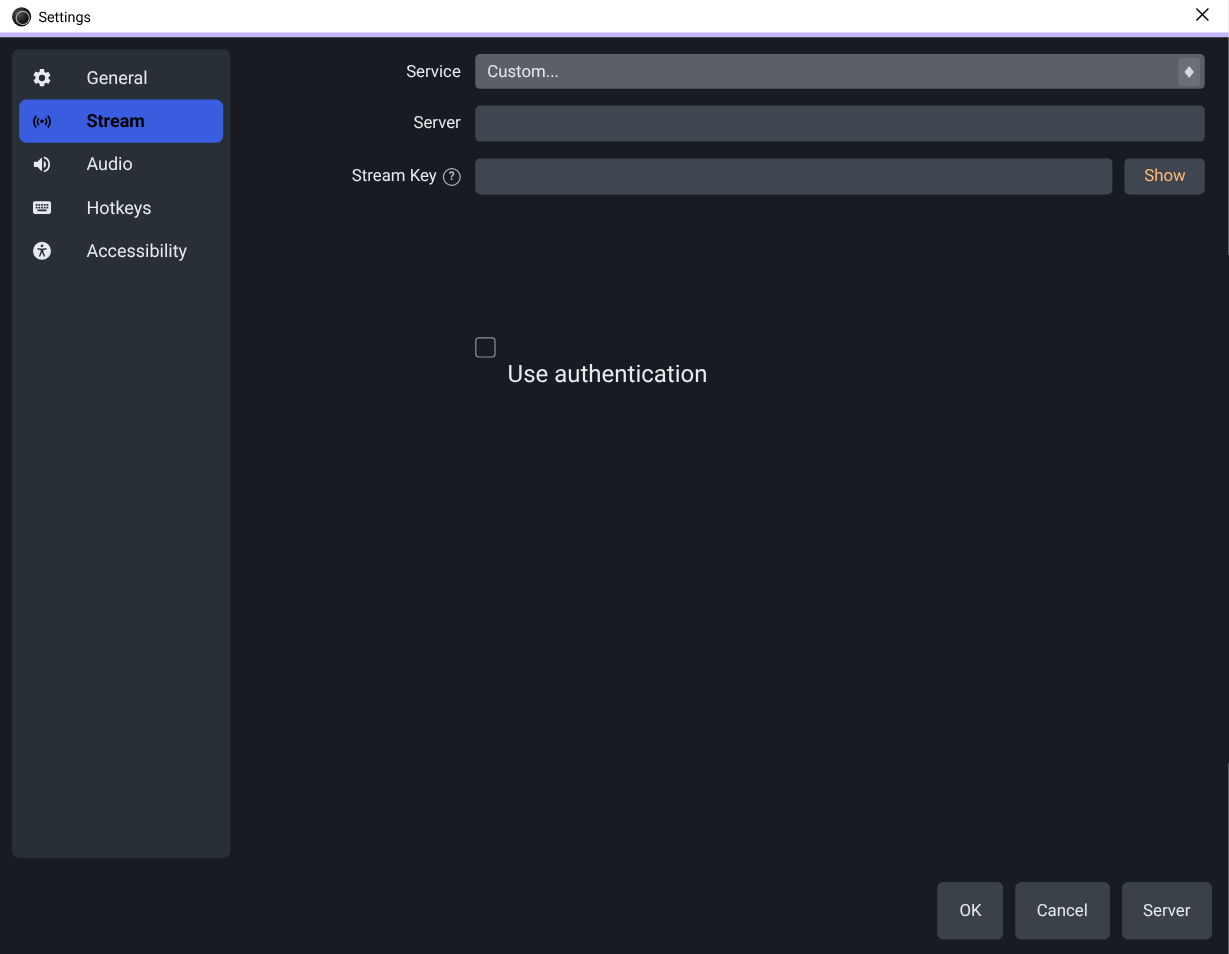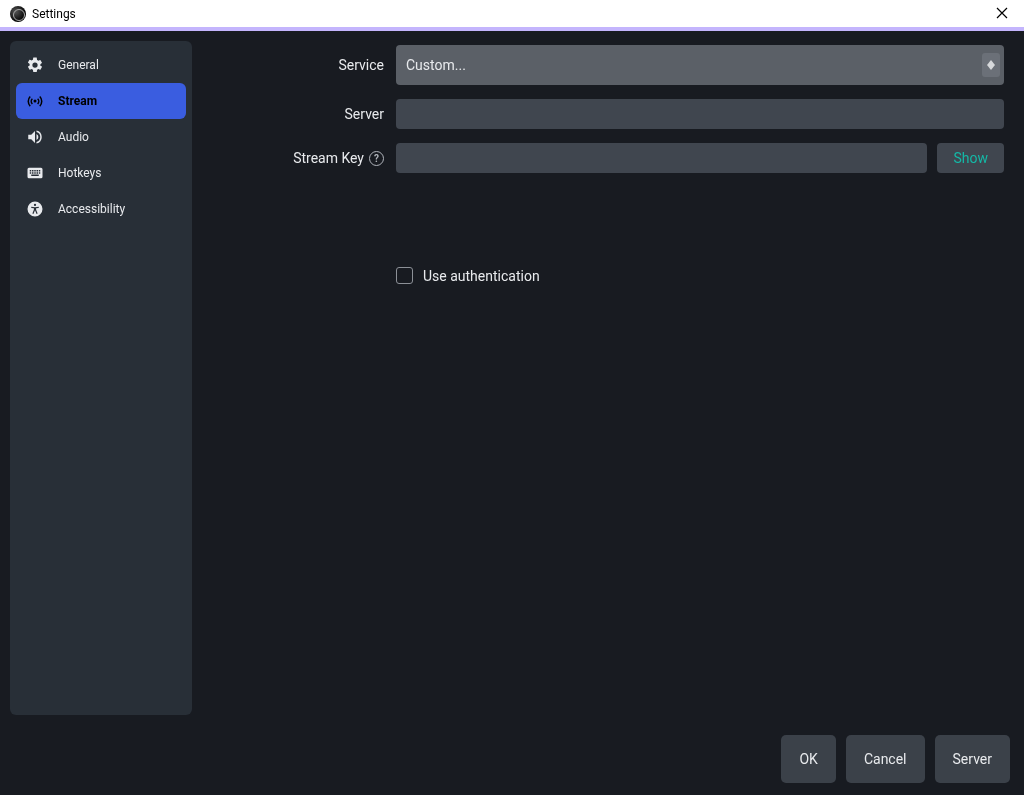--- a/index.html
+++ b/index.html
@@ -73,25 +73,25 @@
       background: #282f37;
       border-radius: 6px;
       padding: 6px;
       display: flex;
       flex-direction: column;
       gap: 0px;
     }
     .sidebar-item {
       display: flex;
       align-items: center;
-      gap: 14px;
+      gap: 28px;
       padding: 9px 10px;
       border-radius: 6px;
       color: #e8eaed;
-      font-size: 12px;
+      font-size: 15px;
       cursor: pointer;
     }
     .sidebar-item.active {
       background: #3a5de0;
       color: #000000;
       font-weight: bold;
     }
     .sidebar-icon {
       width: 18px;
       height: 18px;
@@ -141,21 +141,21 @@
       font-weight: bold;
     }
     .form-control-wrap {
       flex: 1;
       display: flex;
       gap: 10px;
       align-items: center;
     }
     .select-field {
       flex: 1;
-      height: 40px;
+      height: 29px;
       background: #5b6067;
       border-radius: 4px;
       display: flex;
       align-items: center;
       justify-content: space-between;
       padding: 0 4px 0 10px;
       color: #e8eaed;
       font-size: 14px;
       cursor: pointer;
     }
@@ -183,41 +183,42 @@
       padding: 0 10px;
       color: #e8eaed;
       font-size: 14px;
     }
     .btn-small {
       height: 30px;
       padding: 0 16px;
       background: #40464f;
       border: none;
       border-radius: 4px;
-      color: #14b8a6;
+      color: #fdba74;
       font-size: 14px;
       cursor: pointer;
     }
     .checkbox-wrap {
       display: flex;
       align-items: center;
       gap: 10px;
     }
     .checkbox {
       width: 17px;
       height: 17px;
       border: 1.5px solid #8c9097;
       border-radius: 3px;
       background: transparent;
       cursor: pointer;
     }
     .checkbox-label {
       color: #e8eaed;
-      font-size: 14px;
-      cursor: pointer;
+      font-size: 20px;
+      cursor: pointer;
+      margin-top: 43px;
     }
     .footer {
       display: flex;
       justify-content: flex-end;
       gap: 10px;
       padding: 10px 14px 12px 14px;
     }
     .btn {
       height: 48px;
       padding: 0 18px;

